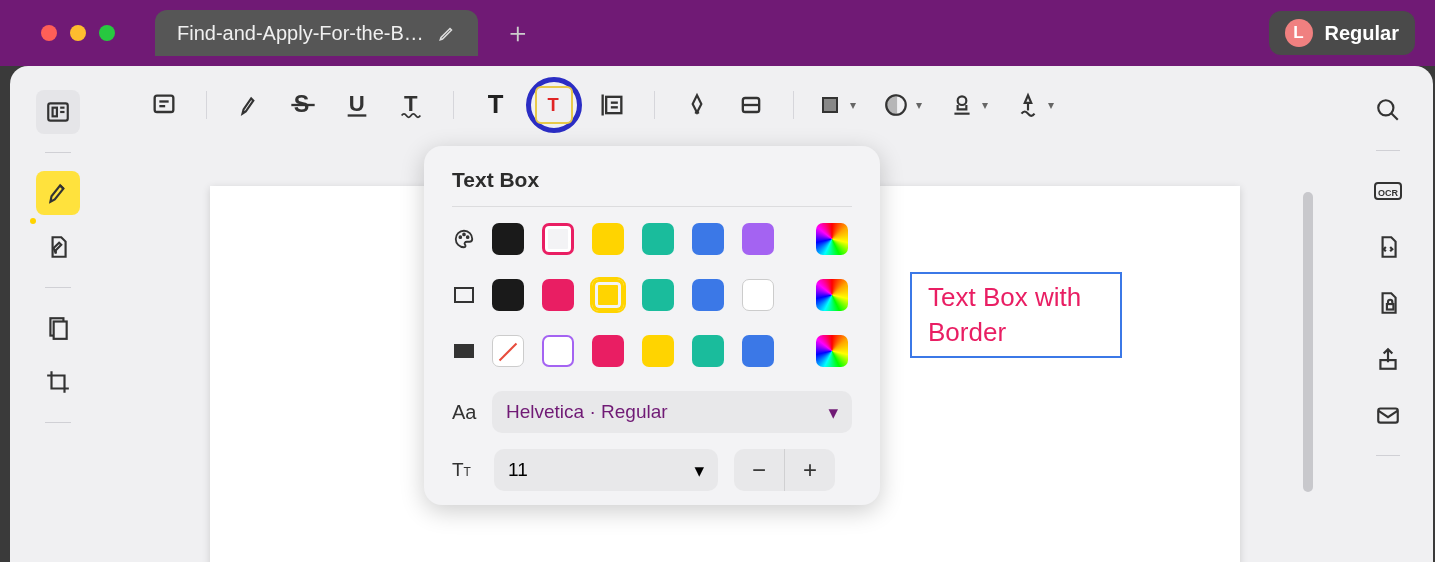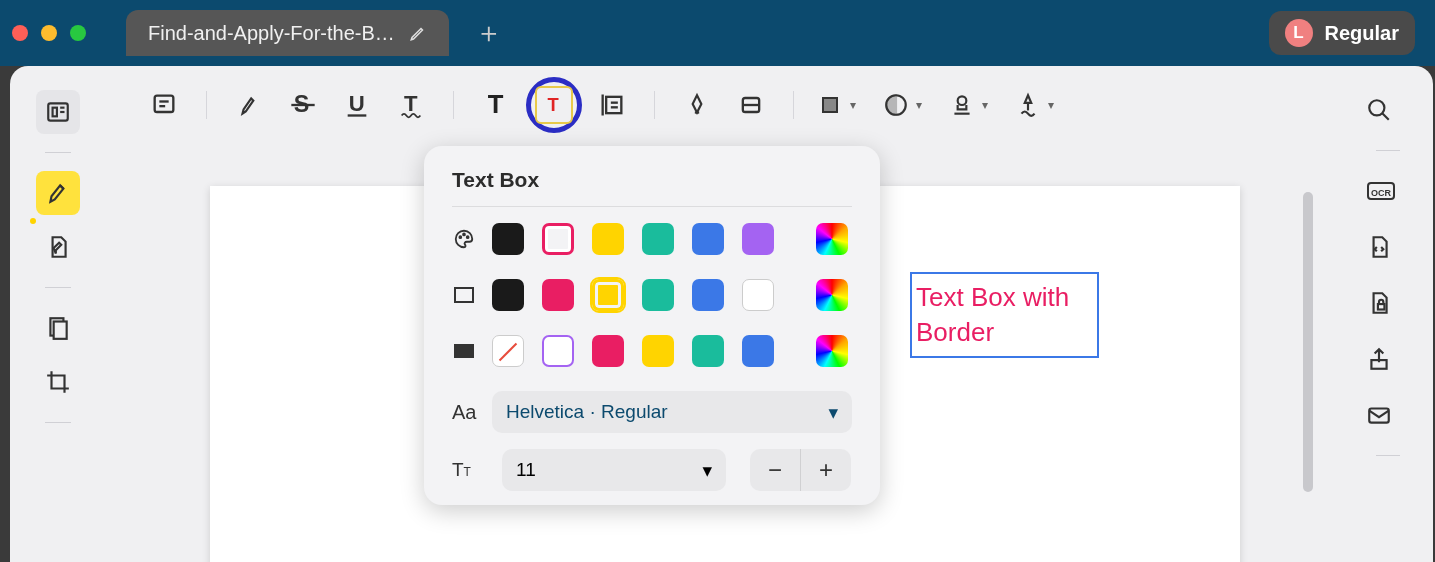--- a/index.html
+++ b/index.html
@@ -1,20 +1,20 @@
 <!DOCTYPE html>
 <html><head>
 <meta charset="utf-8">
 <style>
   * { box-sizing: border-box; margin: 0; padding: 0; }
   html, body { width: 1435px; height: 562px; font-family: -apple-system, BlinkMacSystemFont, "Segoe UI", sans-serif; }
   body { background: #3a3a3a; overflow: hidden; }
 
   
-  .titlebar { height: 66px; background: #0c4a6e; display: flex; align-items: center; padding-left: 12px; }
+  .titlebar { height: 66px; background: #701a75; display: flex; align-items: center; padding-left: 41px; }
   .traffic { display: flex; gap: 13px; align-items: center; }
   .dot { width: 16px; height: 16px; border-radius: 50%; }
   .dot.red { background: #ff5f57; }
   .dot.yellow { background: #febc2e; }
   .dot.green { background: #28c840; }
   .tabbar { display: flex; align-items: center; margin-left: 40px; }
   .tab { background: #565656; color: #f0f0f0; height: 46px; border-radius: 12px 12px 0 0; display: flex; align-items: center; padding: 0 22px; font-size: 20px; gap: 14px; }
   .tab .pencil { color: #ddd; }
   .newtab { color: #ccc; font-size: 28px; margin-left: 26px; cursor: pointer; }
   .upgrade { margin-left: auto; margin-right: 20px; background: #4a4a4a; border-radius: 12px; padding: 8px 16px; display: flex; align-items: center; gap: 12px; color: #fff; font-size: 20px; font-weight: 600; }
@@ -35,49 +35,49 @@
   .toolbar { position: absolute; top: 10px; left: 130px; right: 110px; height: 58px; display: flex; align-items: center; gap: 6px; }
   .tb-btn { width: 48px; height: 48px; border-radius: 10px; display: flex; align-items: center; justify-content: center; cursor: pointer; position: relative; }
   .tb-sep { width: 1px; height: 28px; background: #d6d6db; margin: 0 12px; }
   .tb-dd { display: flex; align-items: center; gap: 2px; }
   .tb-caret { font-size: 12px; color: #666; }
   .tb-circle { border: 5px solid #2b2dc4; border-radius: 50%; width: 56px; height: 56px; display:flex; align-items:center; justify-content:center; }
   .tb-inner-active { border: 2px solid #e8c94a; border-radius: 6px; width: 38px; height: 38px; display:flex; align-items:center; justify-content:center; }
 
   
   .rightrail { position: absolute; right: 12px; top: 10px; width: 66px; display: flex; flex-direction: column; align-items: center; gap: 12px; padding-top: 12px;}
-  .rr-btn { width: 44px; height: 44px; display:flex; align-items:center; justify-content:flex-start; cursor:pointer; }
+  .rr-btn { width: 44px; height: 44px; display:flex; align-items:center; justify-content:center; cursor:pointer; }
   .rr-sep { width: 24px; height: 1px; background: #d0d0d5; margin: 6px 0; }
 
   
   .docarea { position:absolute; top: 78px; left: 110px; right: 118px; bottom: 0; overflow:hidden; }
   .page { position:absolute; top: 42px; left: 90px; width: 1030px; height: 600px; background:#fff; box-shadow: 0 2px 8px rgba(0,0,0,0.15); }
   .scrollbar { position:absolute; right: 2px; top: 48px; width: 10px; height: 300px; background:#c8c8cc; border-radius: 5px; }
 
   
-  .textbox-sample { position:absolute; top: 128px; left: 790px; width: 189px; border: 2px solid #3b78e7; color: #e91e63; font-size: 26px; padding: 6px 4px; line-height: 1.35; }
+  .textbox-sample { position:absolute; top: 128px; left: 790px; width: 212px; border: 2px solid #3b78e7; color: #e91e63; font-size: 26px; padding: 6px 16px; line-height: 1.35; }
 
   
   .popover { position:absolute; top: 80px; left: 414px; width: 456px; background:#f3f3f5; border-radius: 18px; box-shadow: 0 6px 24px rgba(0,0,0,0.2); padding: 22px 28px 14px 28px; }
   .popover h3 { font-size: 21px; font-weight:600; color:#2c2c2c; border-bottom: 1px solid #dcdcde; padding-bottom: 14px; margin-bottom: 16px; }
   .color-row { display:flex; align-items:center; gap: 16px; margin-bottom: 24px; }
   .row-icon { width: 24px; display:flex; justify-content:center; color:#444; }
   .swatches { display:flex; gap: 18px; }
   .sw { width: 32px; height: 32px; border-radius: 7px; cursor:pointer; }
   .sw.ring { box-shadow: 0 0 0 3px #fff inset; border: 3px solid currentColor; }
   .sw.rainbow { background: conic-gradient(red,orange,yellow,lime,cyan,blue,magenta,red); }
   .sw.noneslash { background:#fff; border:1px solid #ccc; position:relative; }
   .sw.noneslash::after { content:""; position:absolute; left:3px; right:3px; top:50%; height:2px; background:#e74c3c; transform: rotate(-45deg); }
   .sw.whiteb { background:#fff; border:1px solid #ccc; }
   .sw.ringpurple { border:2px solid #a463f2; background:#fff; }
 
   .font-row { display:flex; align-items:center; gap: 14px; margin-bottom: 16px; }
   .font-label { width: 26px; font-size: 20px; color:#333; }
-  .font-select { flex:1; height: 42px; background:#e8e8ea; border-radius: 10px; display:flex; align-items:center; padding: 0 14px; font-size: 19px; color:#0c4a6e; justify-content:space-between; cursor:pointer;}
-  .size-row { display:flex; align-items:center; gap: 24px; }
+  .font-select { flex:1; height: 42px; background:#e8e8ea; border-radius: 10px; display:flex; align-items:center; padding: 0 14px; font-size: 19px; color:#701a75; justify-content:space-between; cursor:pointer;}
+  .size-row { display:flex; align-items:center; gap: 16px; }
   .size-select { width: 224px; height: 42px; background:#e8e8ea; border-radius:10px; display:flex; align-items:center; padding:0 14px; font-size:19px; justify-content:space-between; cursor:pointer;}
   .step-group { display:flex; background:#e8e8ea; border-radius:10px; overflow:hidden; }
   .step-btn { width: 50px; height:42px; display:flex; align-items:center; justify-content:center; font-size:24px; cursor:pointer; color:#333;}
   .step-div { width:1px; background:#d0d0d2; }
 
   svg { display:block; }
 </style>
 </head>
 <body>
 

